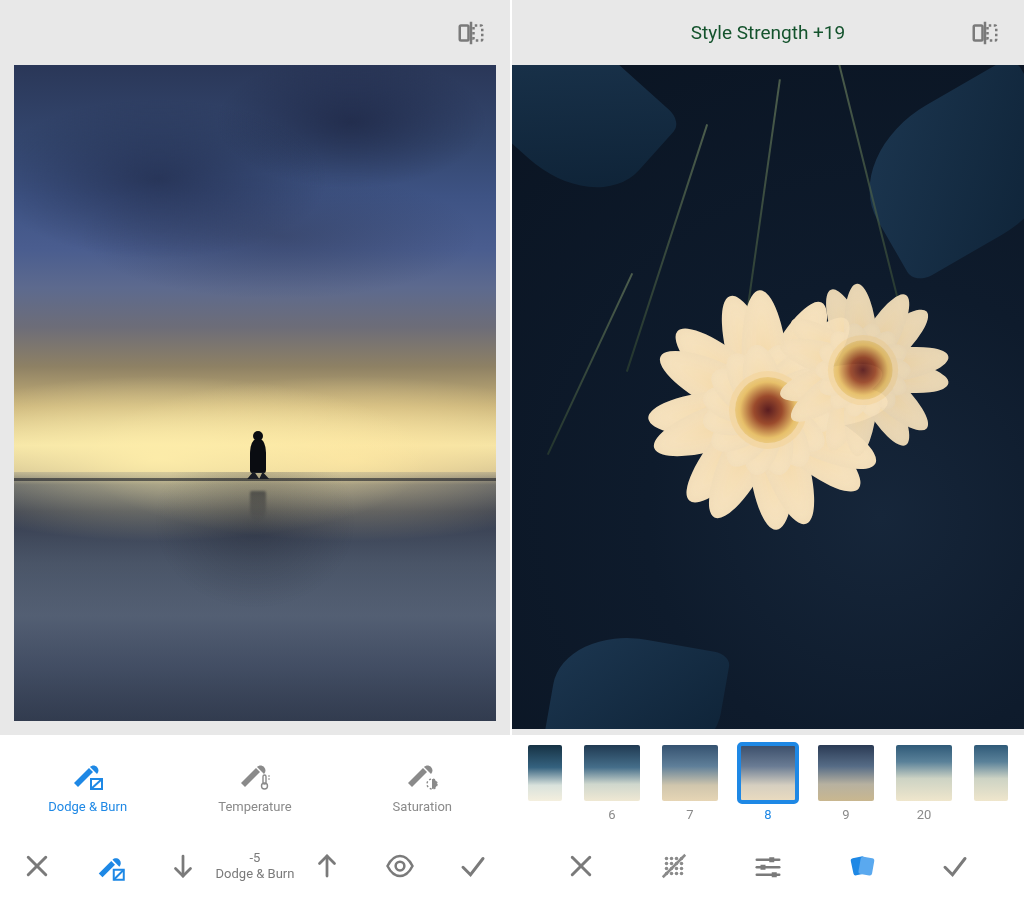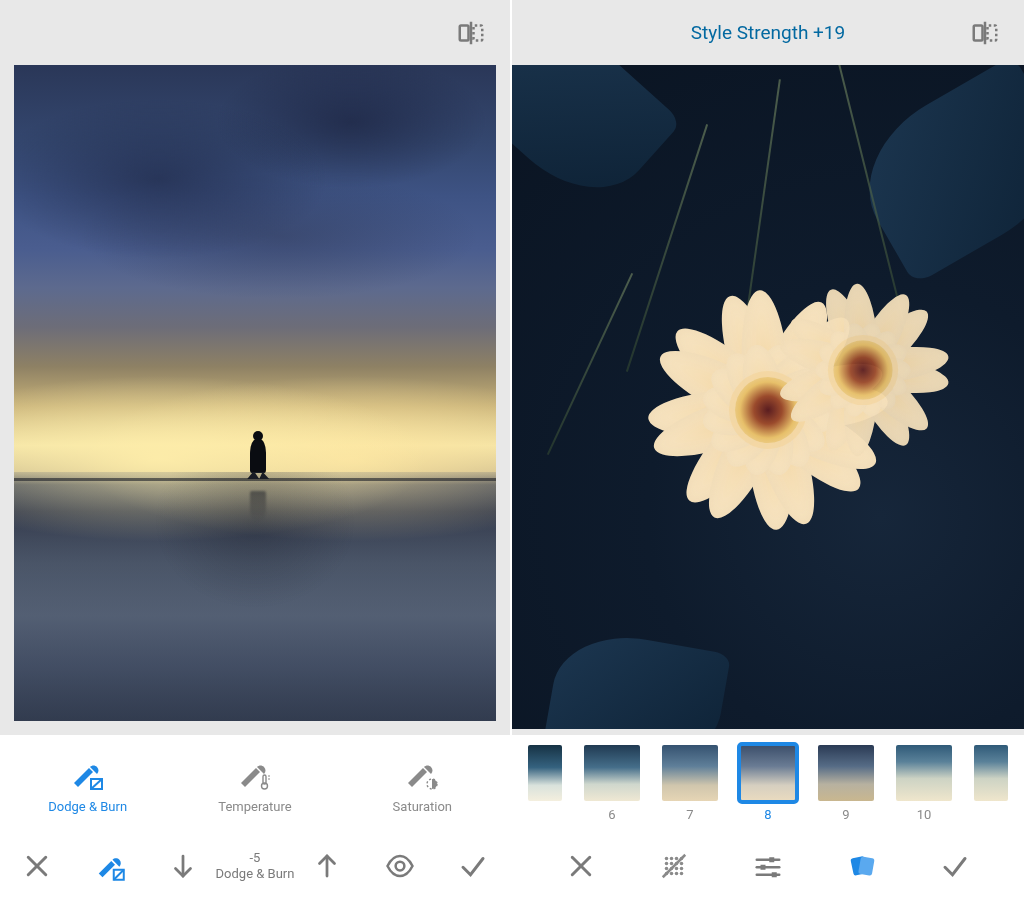--- a/index.html
+++ b/index.html
@@ -28,21 +28,21 @@
     display: flex;
     align-items: center;
     justify-content: flex-end;
     padding: 0 24px;
     position: relative;
   }
   .topbar-title {
     position: absolute;
     left: 50%;
     transform: translateX(-50%);
-    color: #0369a1;
+    color: #14532d;
     font-size: 19px;
   }
   .compare-icon svg { display: block; }
 
   
   .canvas-area {
     flex: 1;
     background: #e8e8e8;
     display: flex;
     align-items: flex-start;
@@ -441,21 +441,21 @@
     <div class="filter-item active">
       <div class="thumb"></div>
       <span>8</span>
     </div>
     <div class="filter-item">
       <div class="thumb"></div>
       <span>9</span>
     </div>
     <div class="filter-item">
       <div class="thumb"></div>
-      <span>10</span>
+      <span>20</span>
     </div>
     <div class="filter-item half last">
       <div class="thumb"></div>
       <span>&nbsp;</span>
     </div>
   </div>
 
   <div class="bottombar-right">
     <div class="ico-btn">
       <svg viewBox="0 0 24 24" stroke="#7a7a7a" stroke-width="2.4" stroke-linecap="round">

